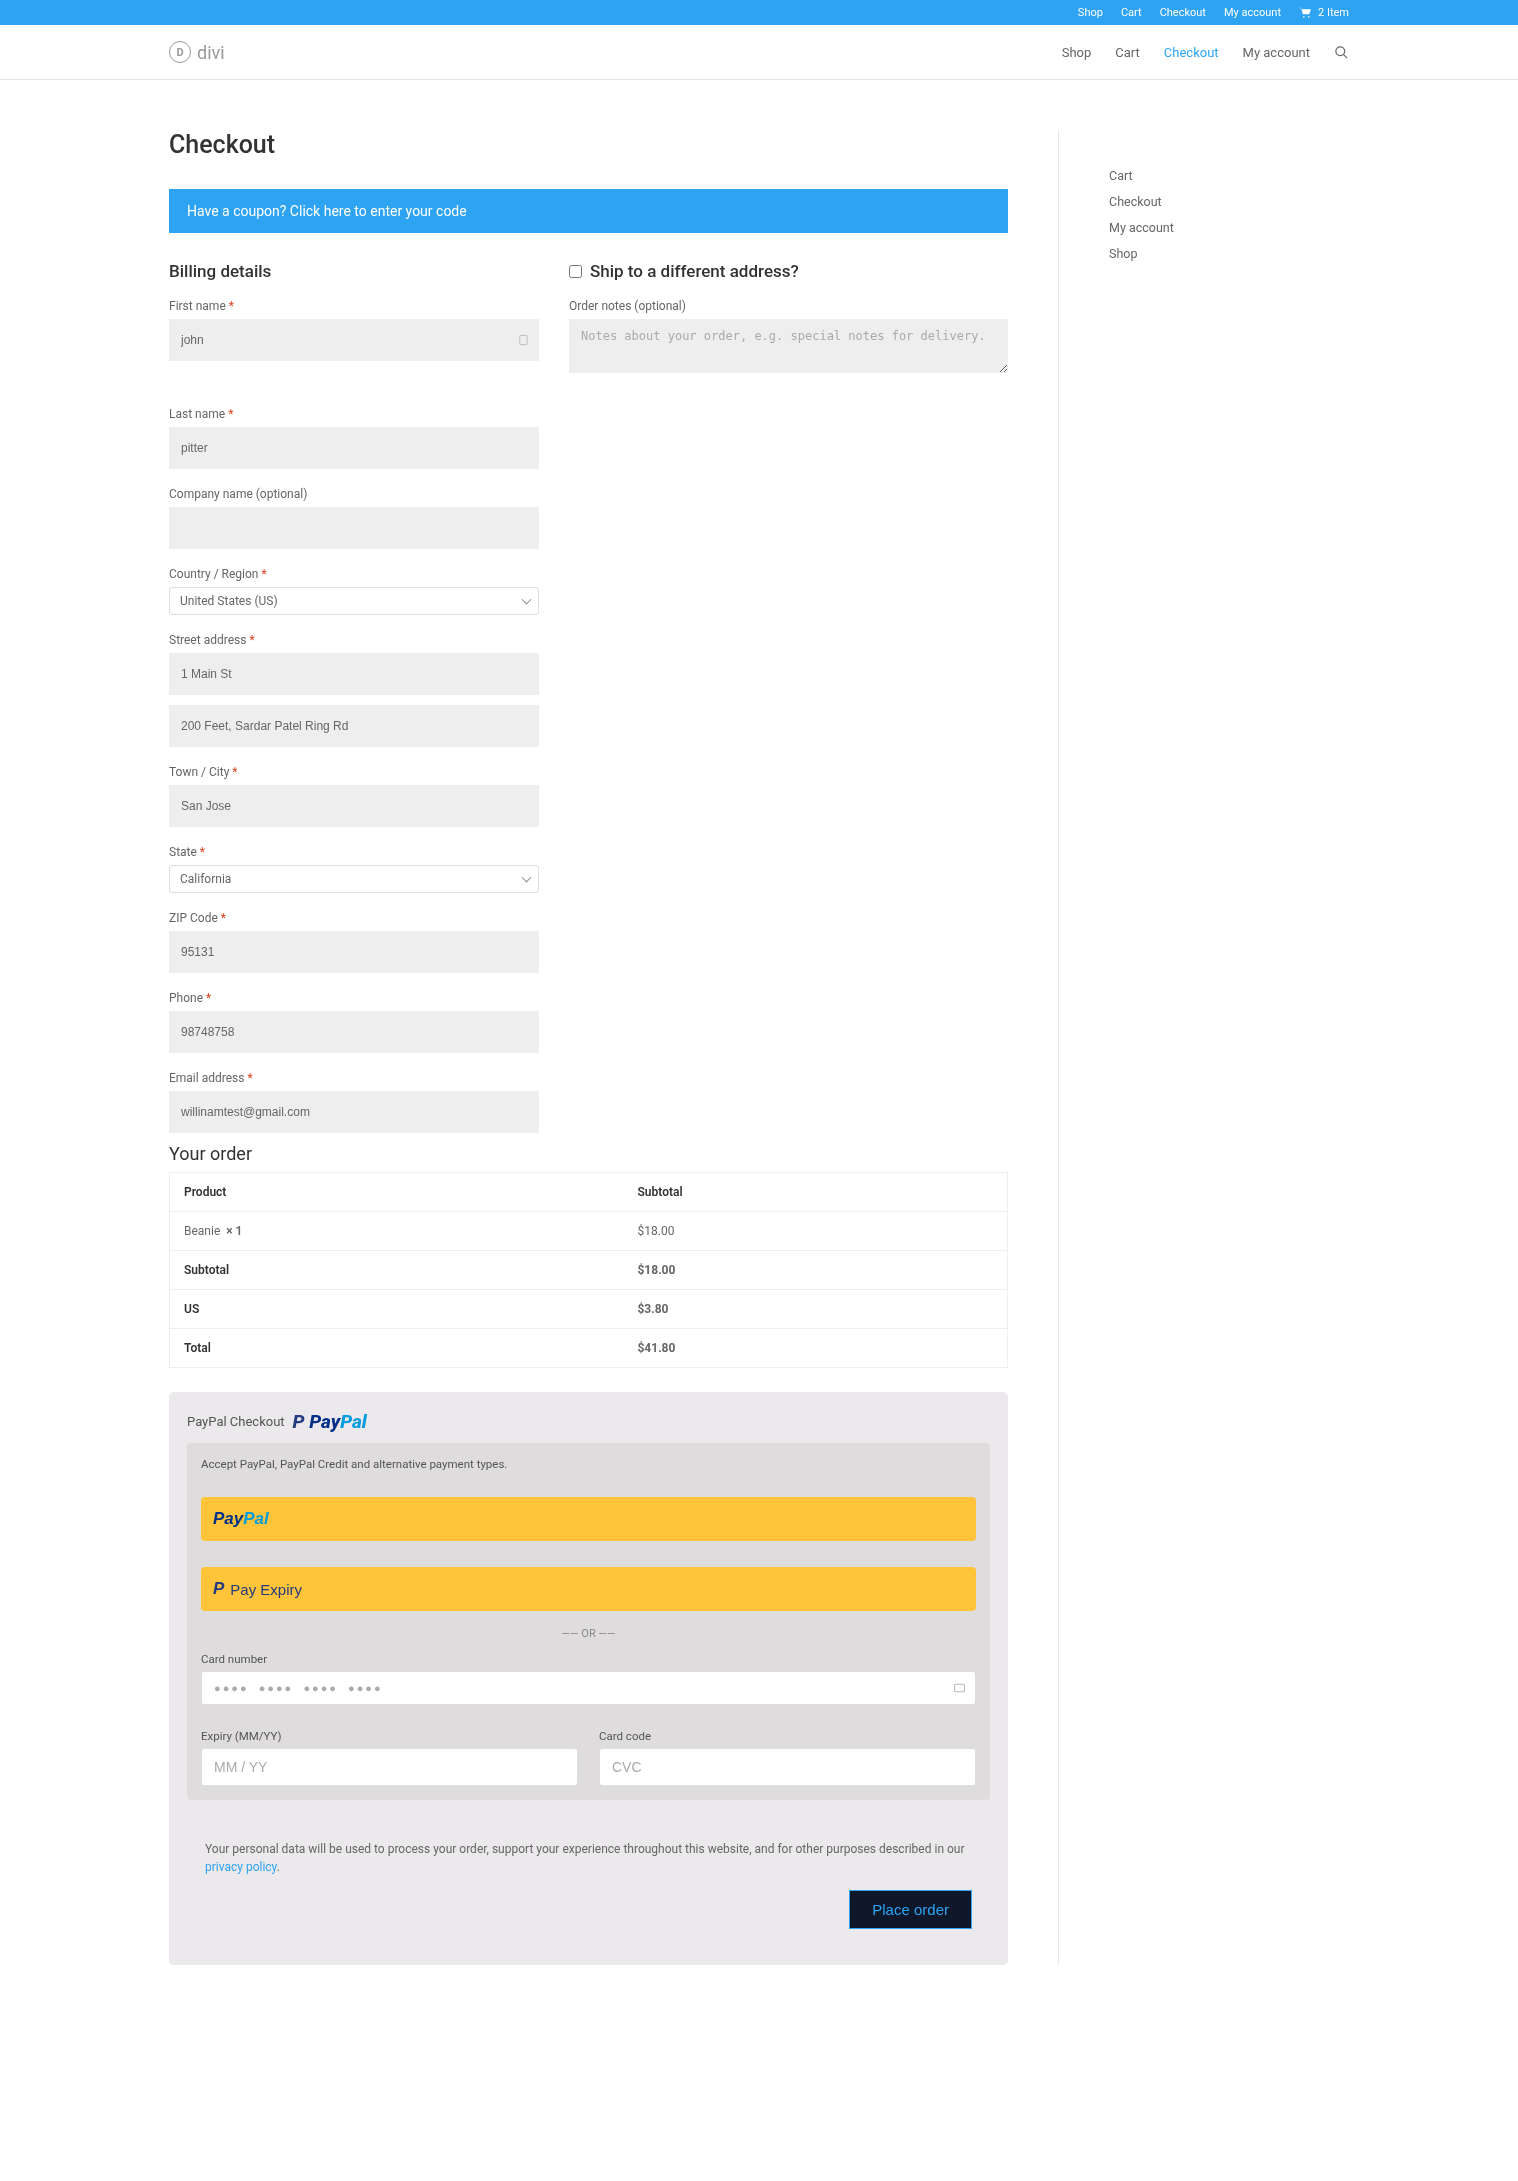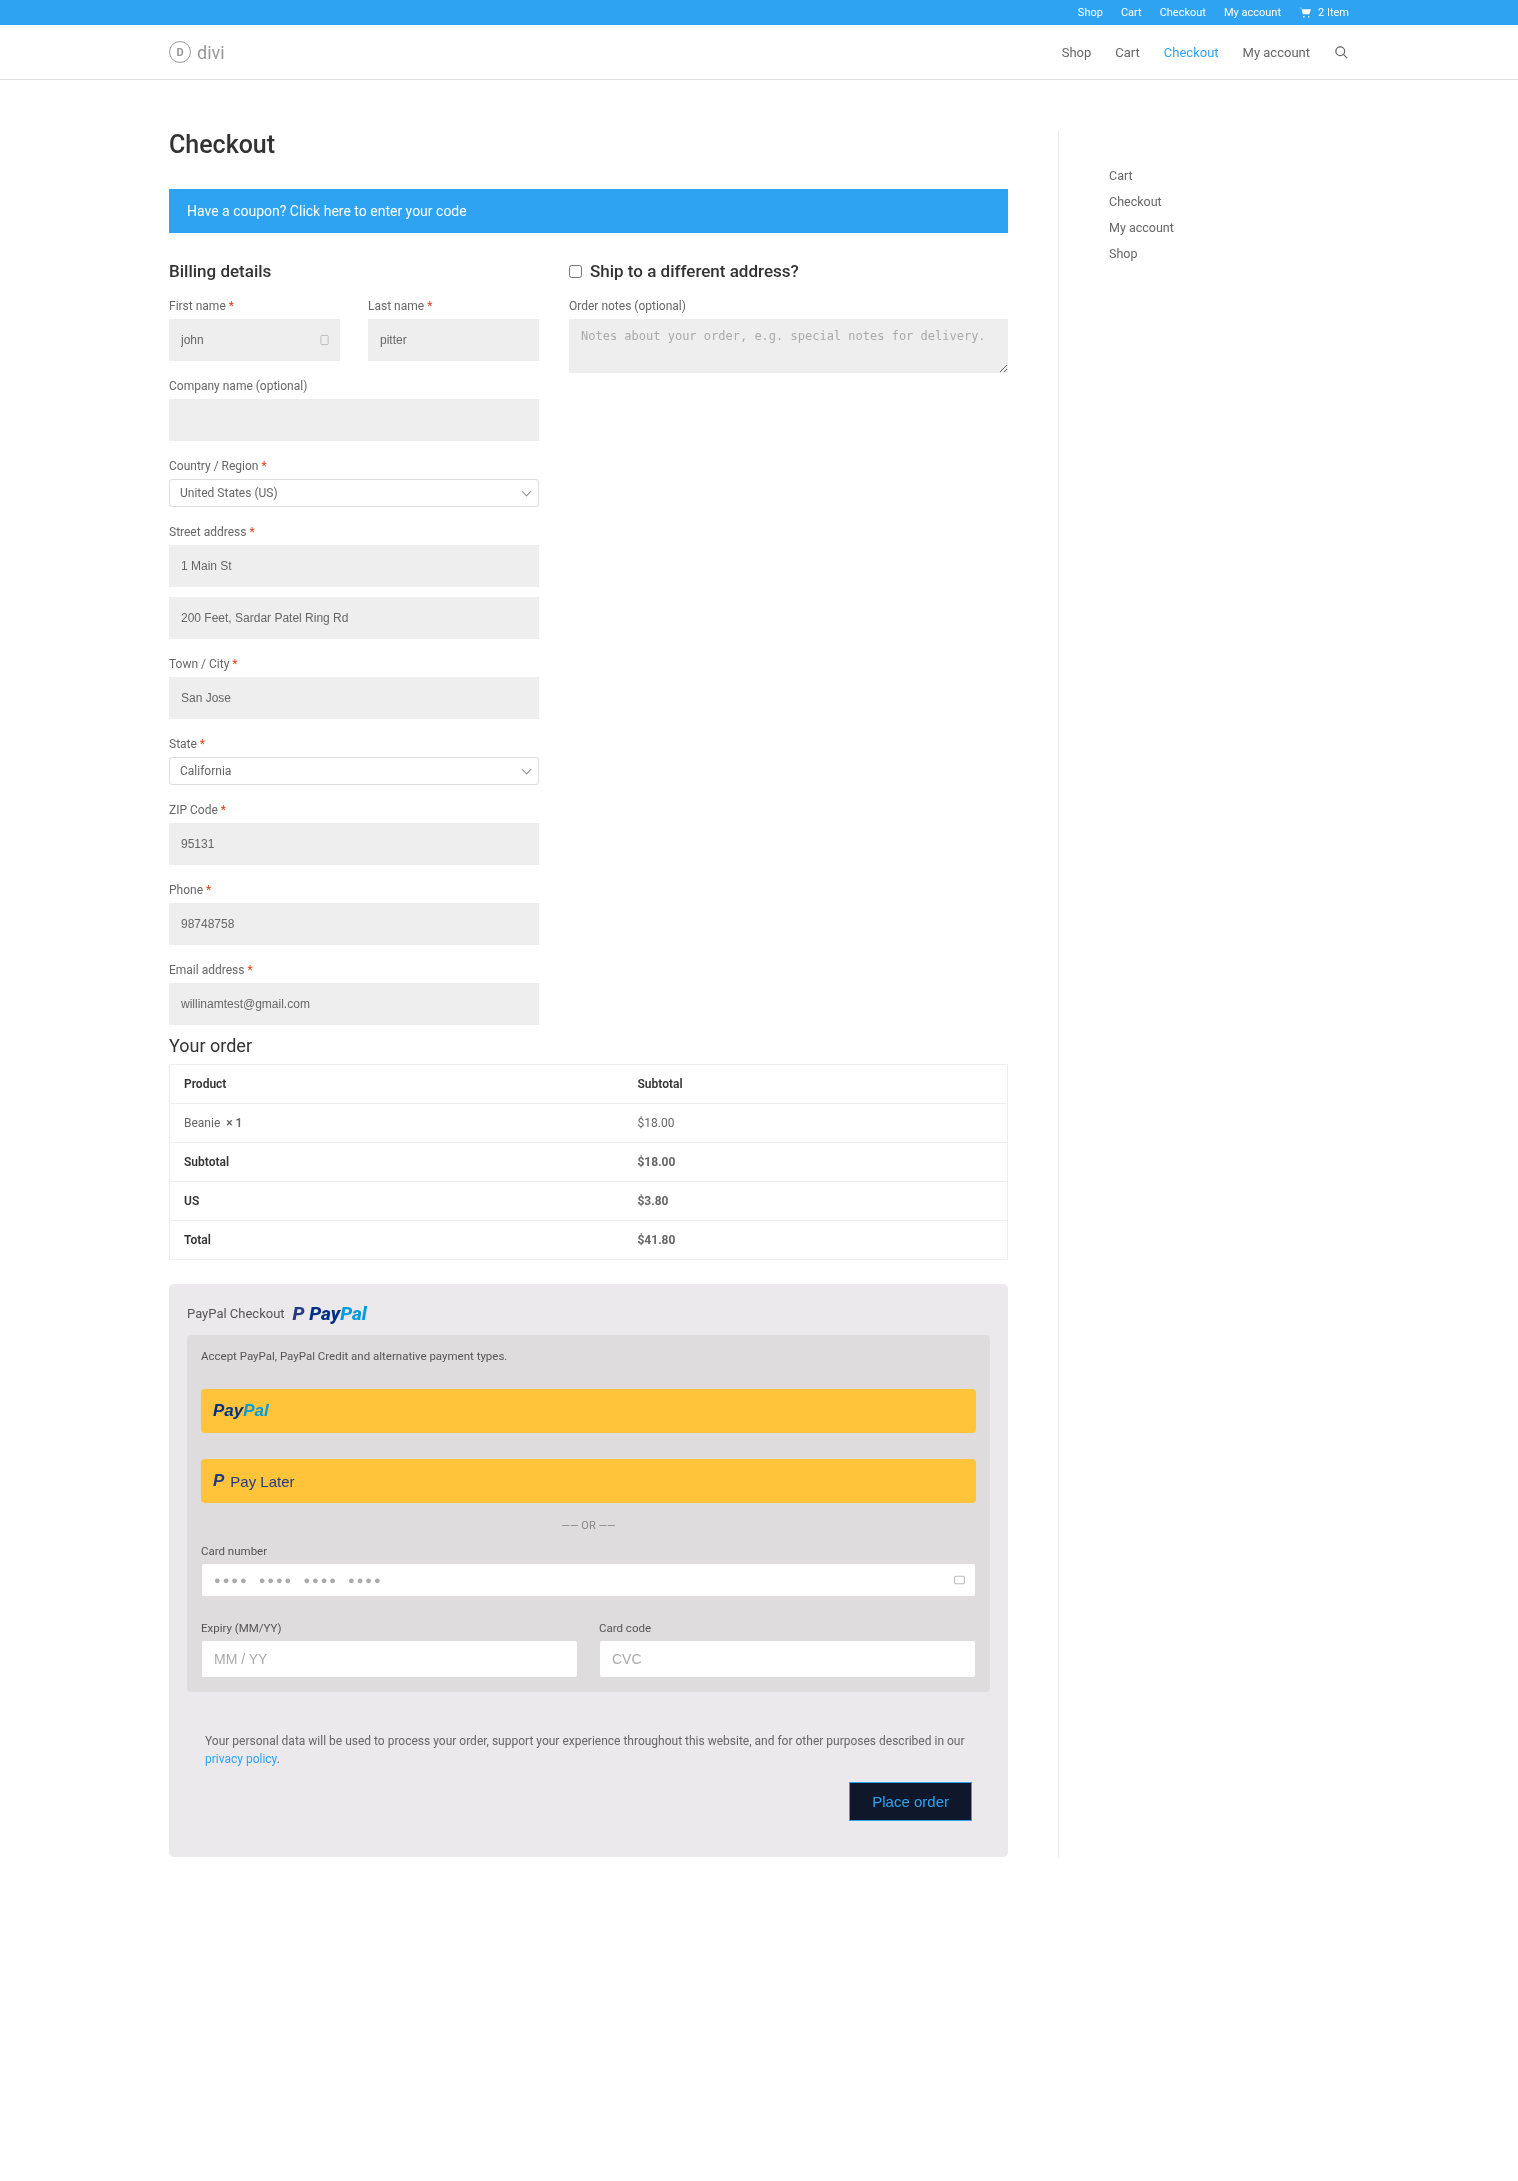--- a/index.html
+++ b/index.html
@@ -30,21 +30,21 @@
     
     .checkout-cols { display: flex; gap: 30px; }
     .billing-col { flex: 1; max-width: 370px; }
     .shipping-col { flex: 1; }
     
     h3.section-h { font-size: 17px; color: #333; font-weight: 500; margin-bottom: 18px; }
     .ship-different { display: flex; align-items: center; gap: 8px; }
     .ship-different input { cursor: pointer; }
     
     .form-row { margin-bottom: 18px; }
-    .form-row-split { display: flex; gap: 28px; }
+    .form-row-split { display: flex; gap: 28px; flex-direction: column; }
     .form-row-split .form-row { flex: 1; }
     
     label.fl { display: block; font-size: 12px; color: #666; margin-bottom: 6px; }
     .req { color: #e2401c; }
     
     input[type="text"], input[type="email"], input[type="tel"] {
       width: 100%; background: #eee; border: none; padding: 14px 12px; font-size: 12px; color: #666;
     }
     input::placeholder { color: #aaa; }
     textarea { width: 100%; background: #eee; border: none; padding: 10px 12px; font-size: 12px; color: #666; resize: both; height: 54px; }
@@ -245,21 +245,21 @@
 
       <div class="pay-desc-box">
         <div>Accept PayPal, PayPal Credit and alternative payment types.</div>
 
         <button class="pay-btn">
           <span class="paypal-logo" style="font-size:17px"><span class="pp-pay">Pay</span><span class="pp-pal">Pal</span></span>
         </button>
 
         <button class="pay-btn">
           <span class="pp-p-mark" style="font-size:17px">P</span>
-          <span style="color:#253b80;font-weight:500">Pay Later</span>
+          <span style="color:#253b80;font-weight:500">Pay Expiry</span>
         </button>
 
         <div class="or-sep">——  OR  ——</div>
 
         <div class="card-fields">
           <div>
             <label>Card number</label>
             <div style="position:relative">
               <input class="card-input card-dots" placeholder="●●●●  ●●●●  ●●●●  ●●●●" style="">
               <svg style="position:absolute;right:10px;top:50%;transform:translateY(-50%);width:13px;height:13px;opacity:0.4" viewBox="0 0 24 24">

